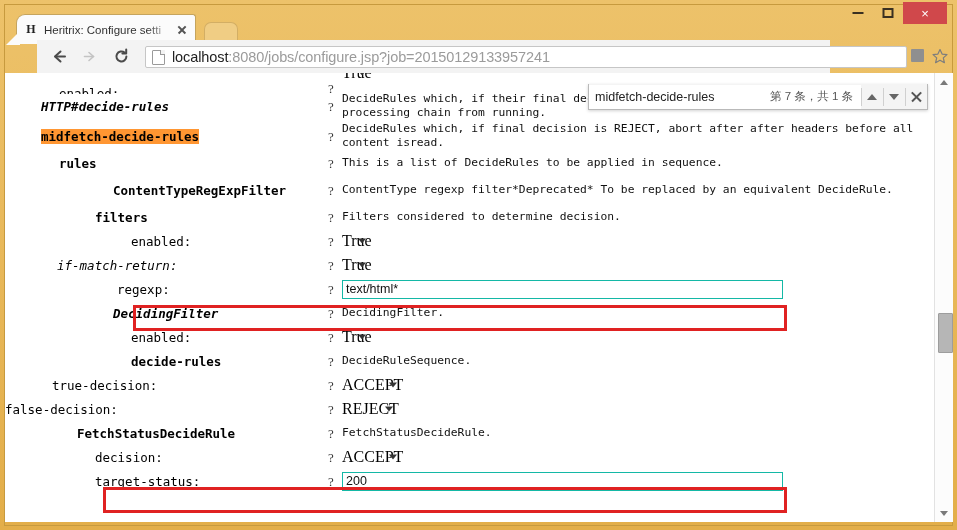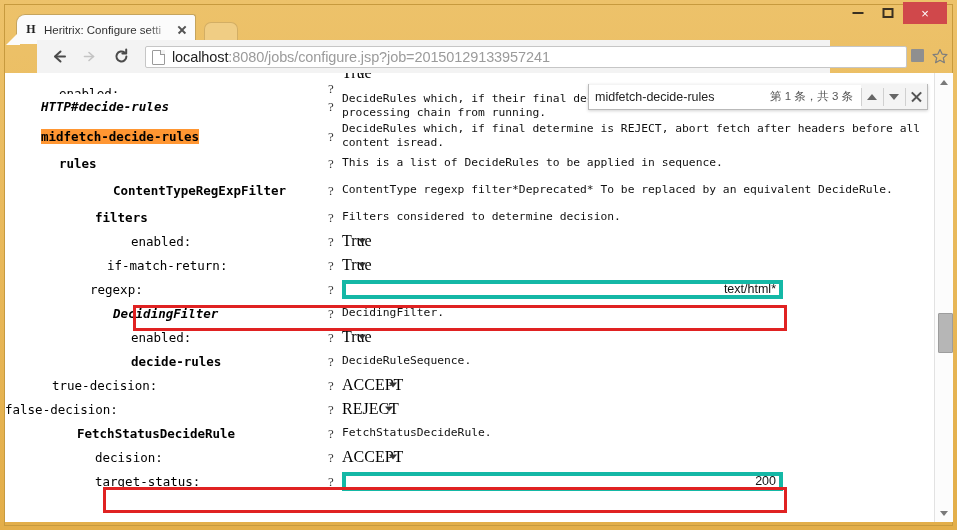--- a/index.html
+++ b/index.html
@@ -130,25 +130,24 @@
   .desc{
     font-family:"DejaVu Sans Mono","Liberation Mono",monospace;
     font-size:11.3px;color:#111;line-height:14px;white-space:normal;
     padding-right:6px;
   }
 
   select.inp, input.inp{
     font-family:"Liberation Sans",sans-serif;
     font-size:12.5px;color:#111;
     width:441px;height:19px;box-sizing:border-box;
-    border:4px solid #14b8a6;background:#fff;
+    border:1px solid #14b8a6;background:#fff;
     padding:0 3px;margin:0;
     -webkit-appearance:none;appearance:none;
     border-radius:0;
-    text-align:right;
   }
   .selwrap{position:relative;display:inline-block;}
   .selwrap .caret{
     position:absolute;right:6px;top:50%;transform:translateY(-50%);
     width:0;height:0;border-left:4px solid transparent;border-right:4px solid transparent;
     border-top:5px solid #333;pointer-events:none;
   }
   .clip-top{position:relative;top:-9px;}
 
   
@@ -295,21 +294,21 @@
               <td style="padding-left: 36px; font-style: italic;"><span class="lbl b">HTTP#decide-rules</span></td>
               <td class="c-q"><span class="q">?</span></td>
               <td>
                 <div class="desc">DecideRules which, if their final decision is REJECT, abort fetch and stop this processing chain from running.</div>
               </td>
             </tr>
             <tr class="row" style="height: 30px;">
               <td style="padding-left: 36px;"><span class="lbl b hl">midfetch-decide-rules</span></td>
               <td class="c-q"><span class="q">?</span></td>
               <td>
-                <div class="desc">DecideRules which, if final determine is REJECT, abort fetch after headers before all content isread.</div>
+                <div class="desc">DecideRules which, if final decision is REJECT, abort after after headers before all content isread.</div>
               </td>
             </tr>
             <tr class="row">
               <td style="padding-left: 54px;"><span class="lbl b">rules</span></td>
               <td class="c-q"><span class="q">?</span></td>
               <td>
                 <div class="desc">This is a list of DecideRules to be applied in sequence.</div>
               </td>
             </tr>
             <tr class="row" style="height: 30px;">
@@ -325,26 +324,26 @@
               <td>
                 <div class="desc">Filters considered to determine decision.</div>
               </td>
             </tr>
             <tr class="row">
               <td style="padding-left: 126px;"><span class="lbl">enabled:</span></td>
               <td class="c-q"><span class="q">?</span></td>
               <td><span class="selwrap"><div class="inp" style="line-height: 17px;">True</div><span class="caret"></span></span></td>
             </tr>
             <tr class="row">
-              <td style="padding-left: 102px;"><span class="lbl">if-match-return:</span></td>
+              <td style="padding-left: 52px; font-style: italic;"><span class="lbl">if-match-return:</span></td>
               <td class="c-q"><span class="q">?</span></td>
               <td><span class="selwrap"><div class="inp" style="line-height: 17px;">True</div><span class="caret"></span></span></td>
             </tr>
             <tr class="row">
-              <td style="padding-left: 85px;"><span class="lbl">regexp:</span></td>
+              <td style="padding-left: 112px;"><span class="lbl">regexp:</span></td>
               <td class="c-q"><span class="q">?</span></td>
               <td><input type="text" class="inp" value="text/html*" style="width: 441px;"></td>
             </tr>
             <tr class="row">
               <td style="padding-left: 108px; font-style: italic;"><span class="lbl b">DecidingFilter</span></td>
               <td class="c-q"><span class="q">?</span></td>
               <td>
                 <div class="desc">DecidingFilter.</div>
               </td>
             </tr>
@@ -400,21 +399,21 @@
       <span class="sb-tri up"></span>
     </div>
     <div class="sb-thumb"></div>
     <div class="sb-arrow bot">
       <span class="sb-tri down"></span>
     </div>
   </div>
 
   <div class="findbar">
     <input class="find-input" type="text" value="midfetch-decide-rules" style="">
-    <span class="find-count">第 1 条，共 3 条</span>
+    <span class="find-count">第 7 条，共 1 条</span>
     <span class="find-sep"></span>
     <span class="find-btn">
       <span class="chev up"></span>
     </span>
     <span class="find-sep"></span>
     <span class="find-btn">
       <span class="chev down"></span>
     </span>
     <span class="find-sep"></span>
     <span class="find-btn">

